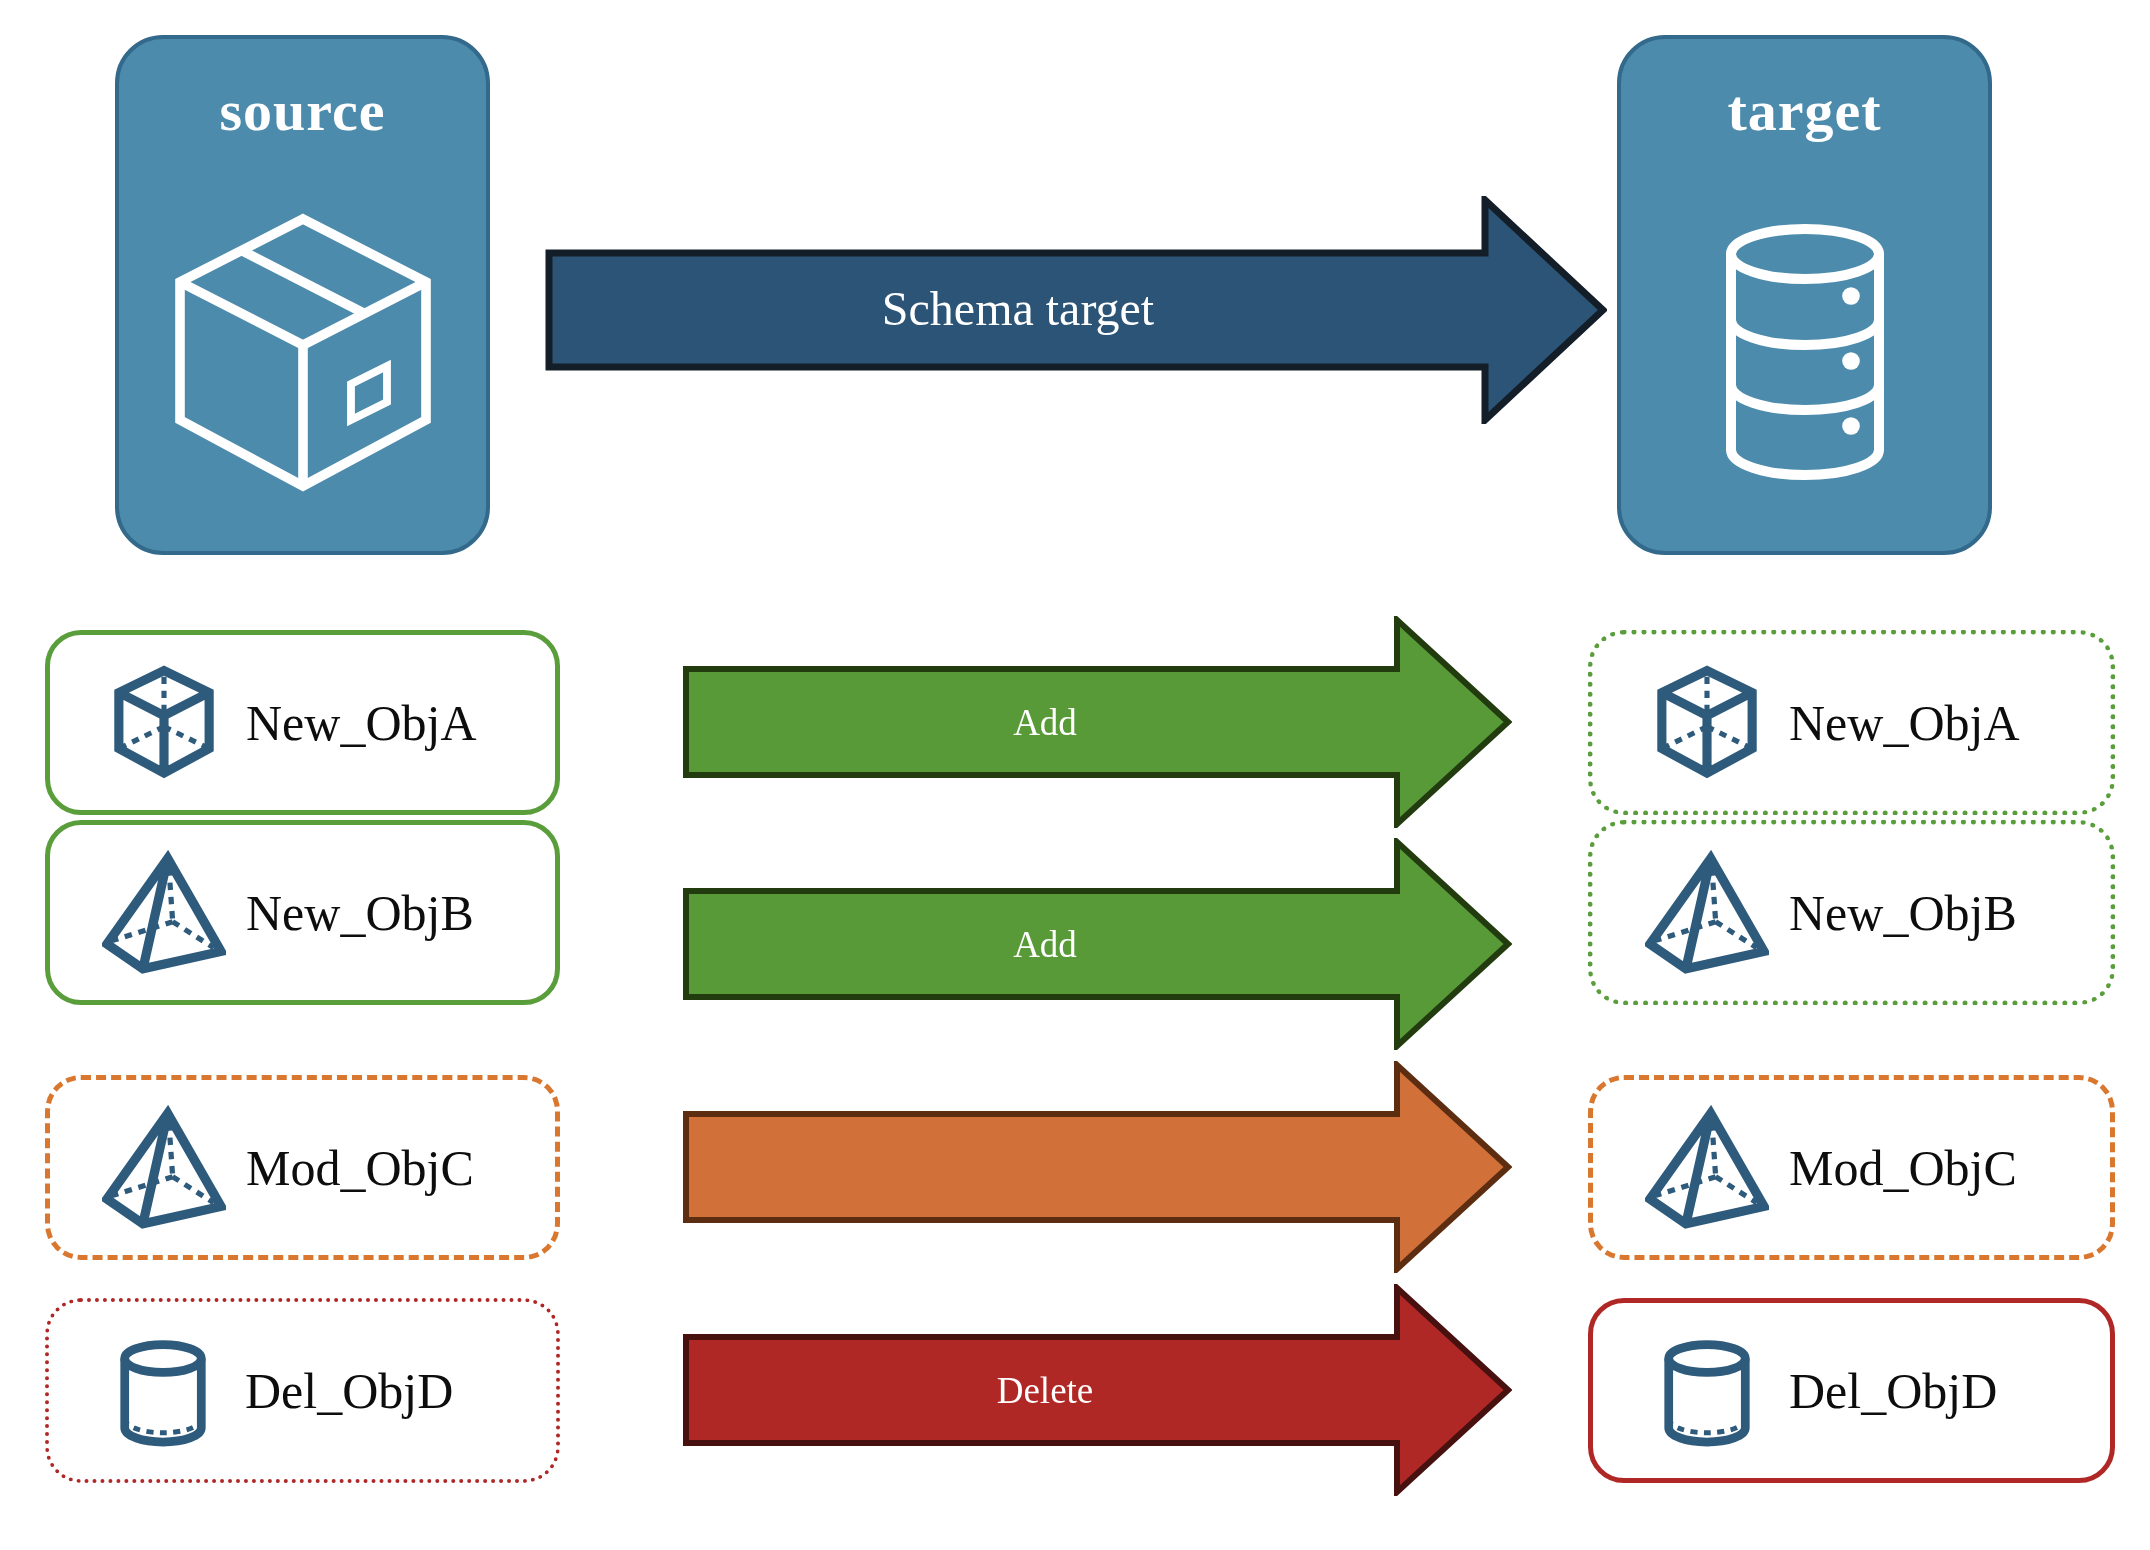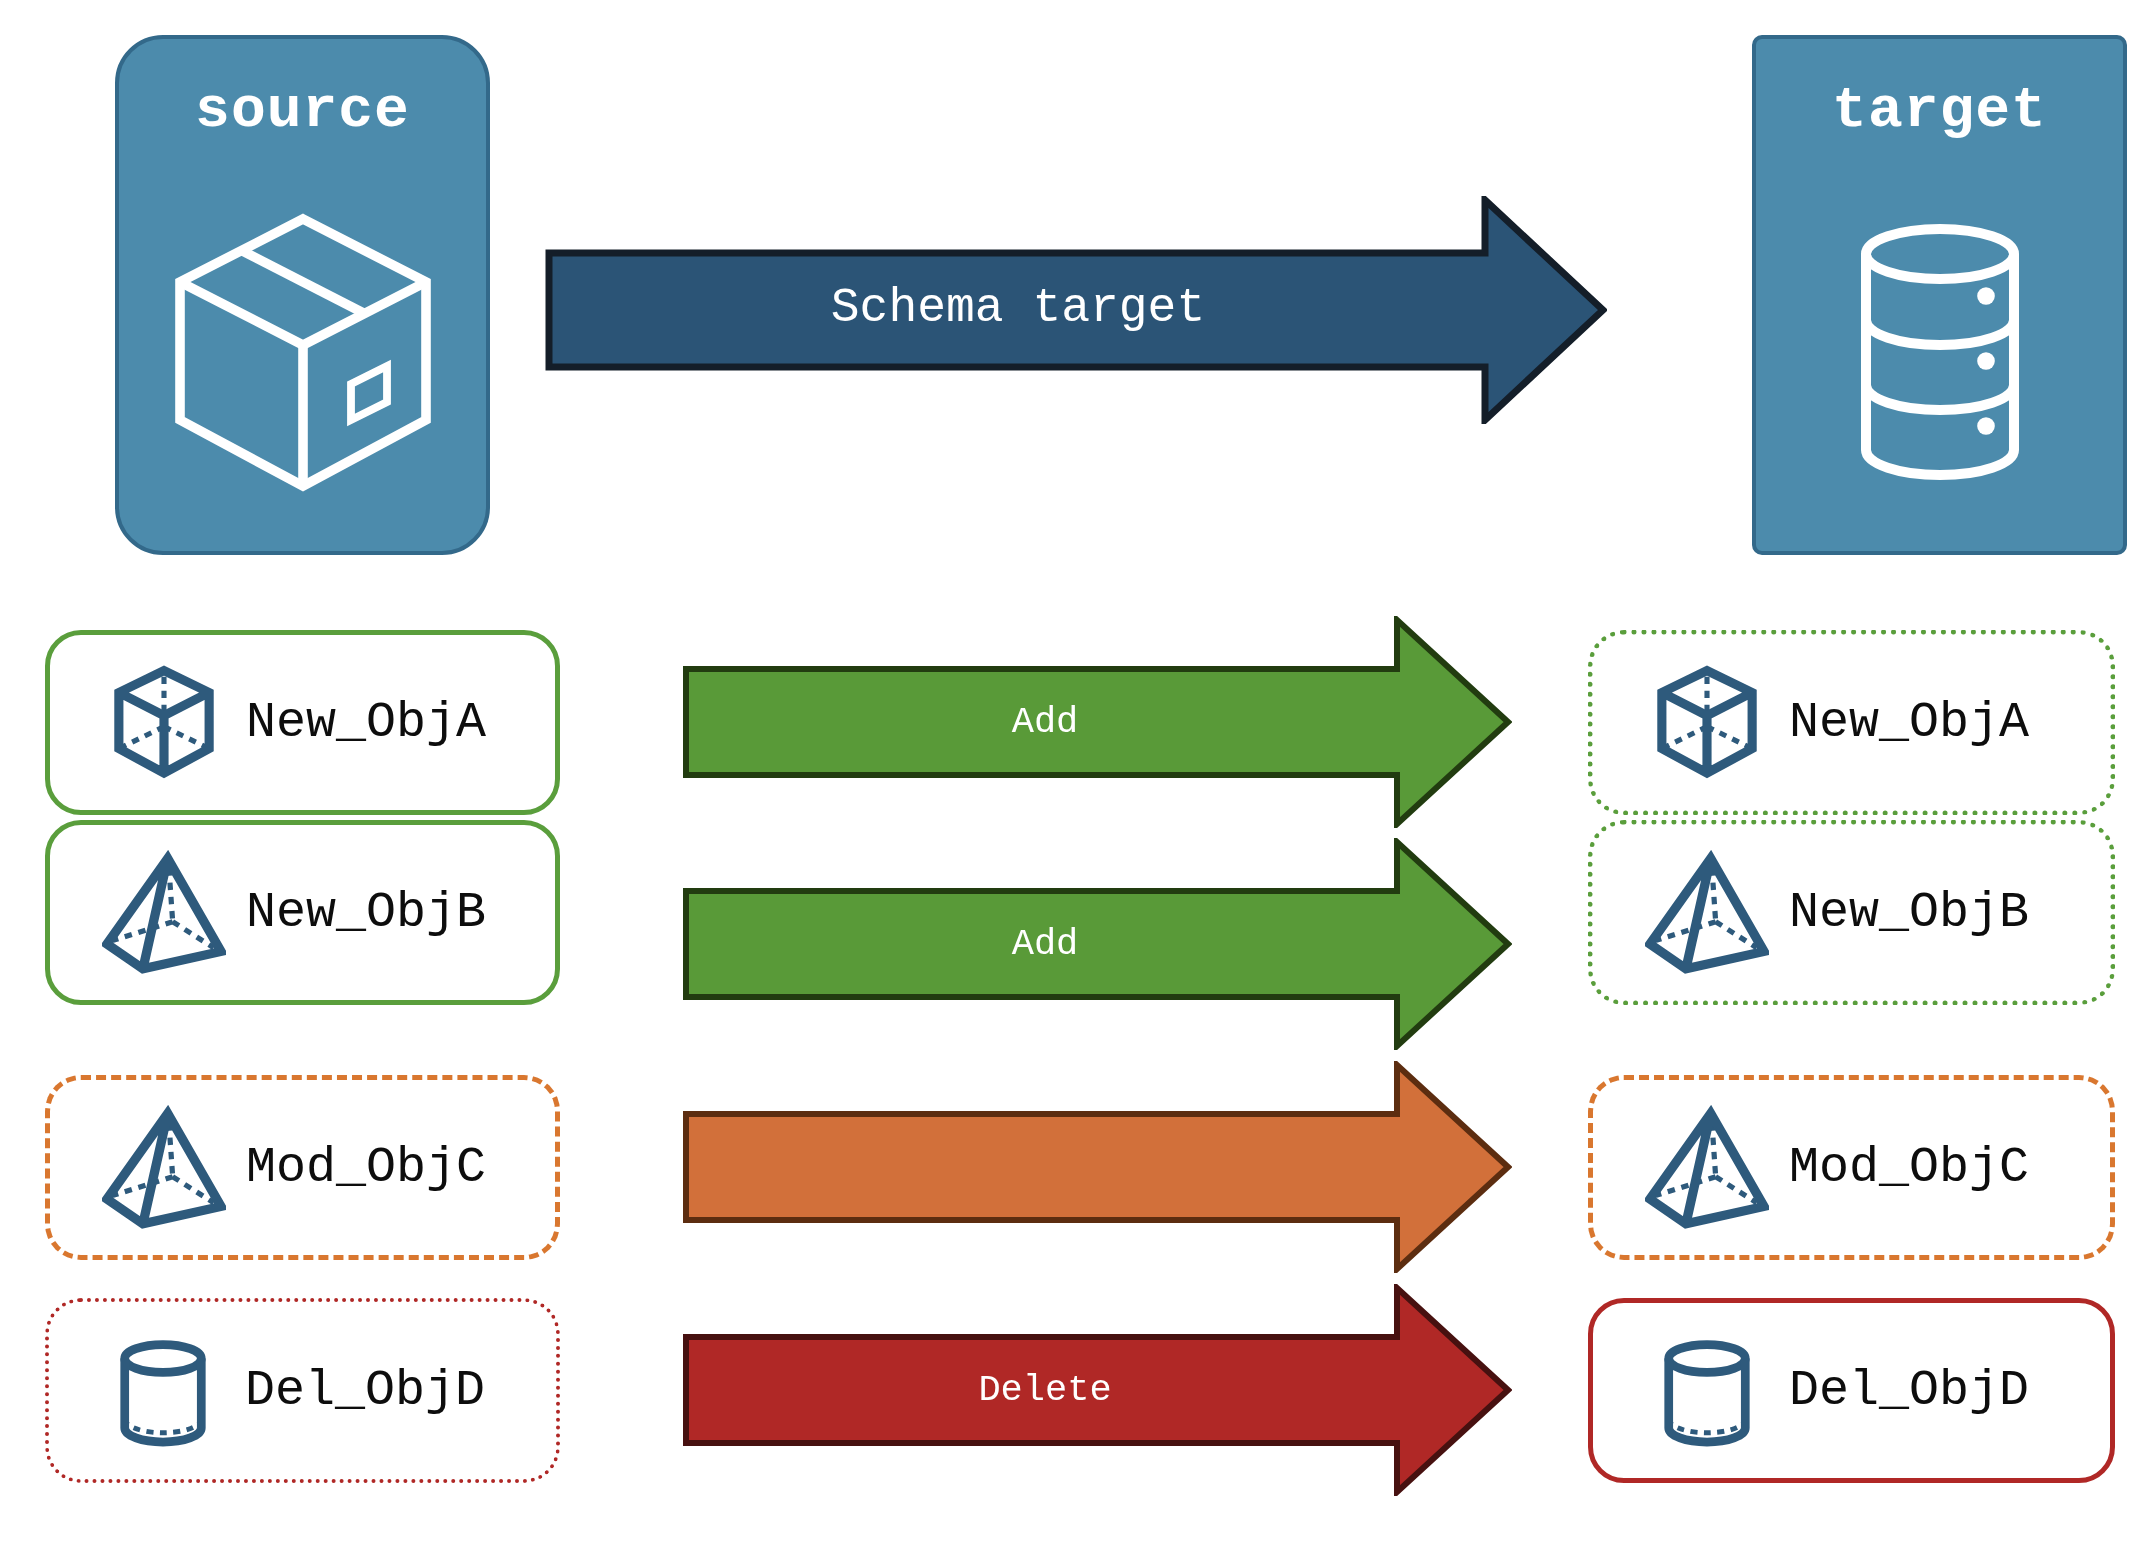--- a/index.html
+++ b/index.html
@@ -15,33 +15,33 @@
     --delete-fill:#b02826;
     --delete-outline:#471110;
     --green:#5a9e3c;
     --orange:#d9772f;
     --red:#b02826;
     --label:#0d0d0d;
   }
   html,body{margin:0;padding:0;background:#ffffff;}
   .canvas{
     position:relative;width:2150px;height:1550px;background:#ffffff;overflow:hidden;
-    font-family:Liberation Mono, monospace;
+    font-family:Liberation Serif, serif;
   }
   
   .node{
     position:absolute;top:35px;width:375px;height:520px;
     background:var(--node-fill);
     border:4px solid var(--node-border);
     border-radius:48px;
     box-sizing:border-box;
     display:flex;flex-direction:column;align-items:center;
   }
   .node.source{left:115px;}
-  .node.target{left:1752px;border-radius:10px;}
+  .node.target{left:1617px;}
   .node-title{
     margin-top:40px;color:#ffffff;font-size:58px;font-weight:700;letter-spacing:1px;line-height:1.1;
   }
   .node-icon{margin-top:14px;display:flex;align-items:center;justify-content:center;flex:1;}
   
   .compare-arrow-svg{position:absolute;left:545px;top:196px;width:1062px;height:228px;}
   .compare-label{
     position:absolute;left:548px;top:251px;width:940px;height:114px;
     display:flex;align-items:center;justify-content:center;
     color:#ffffff;font-size:48px;

